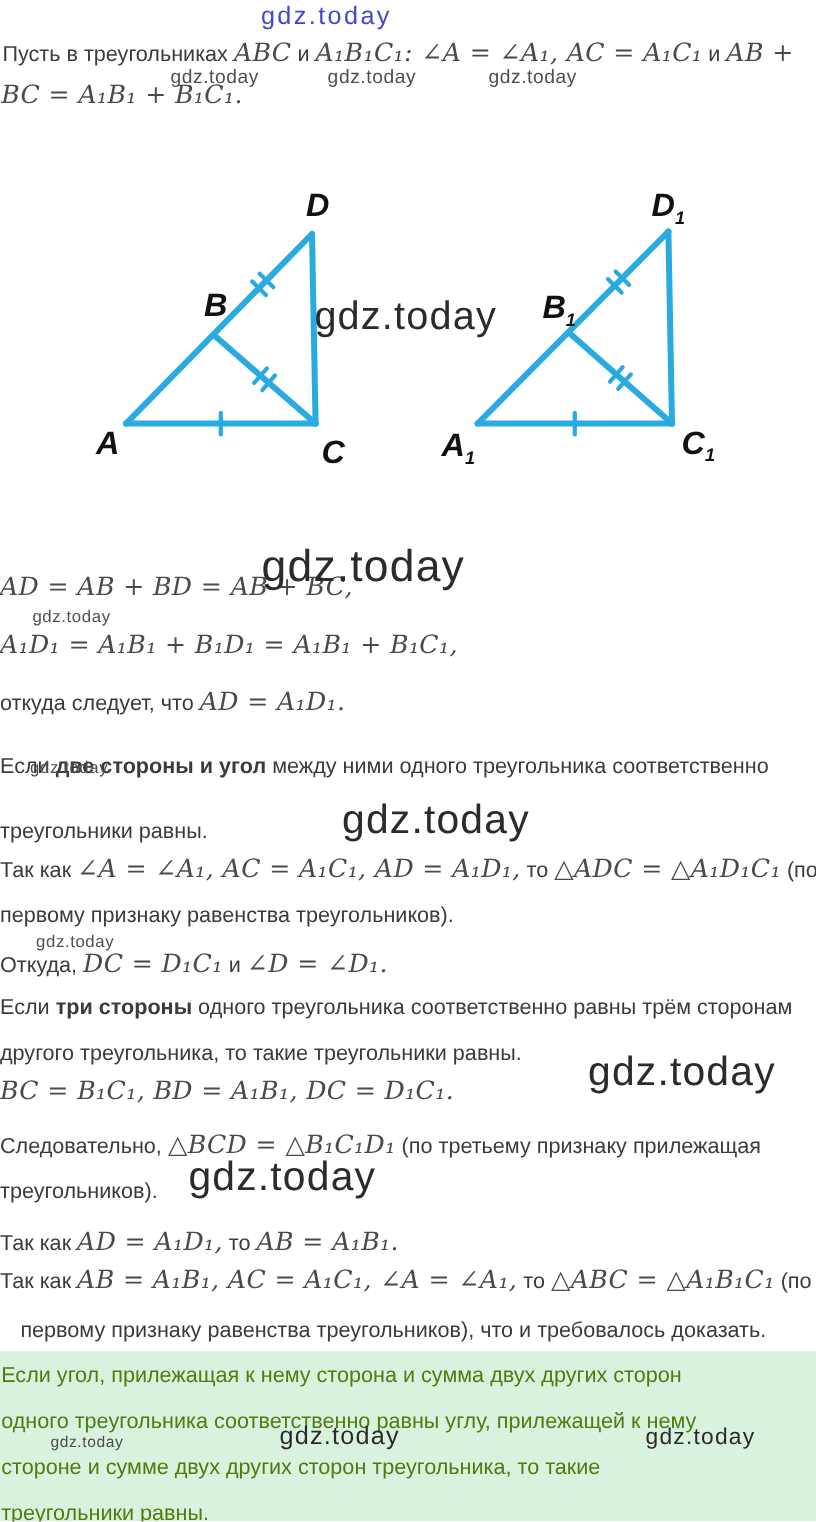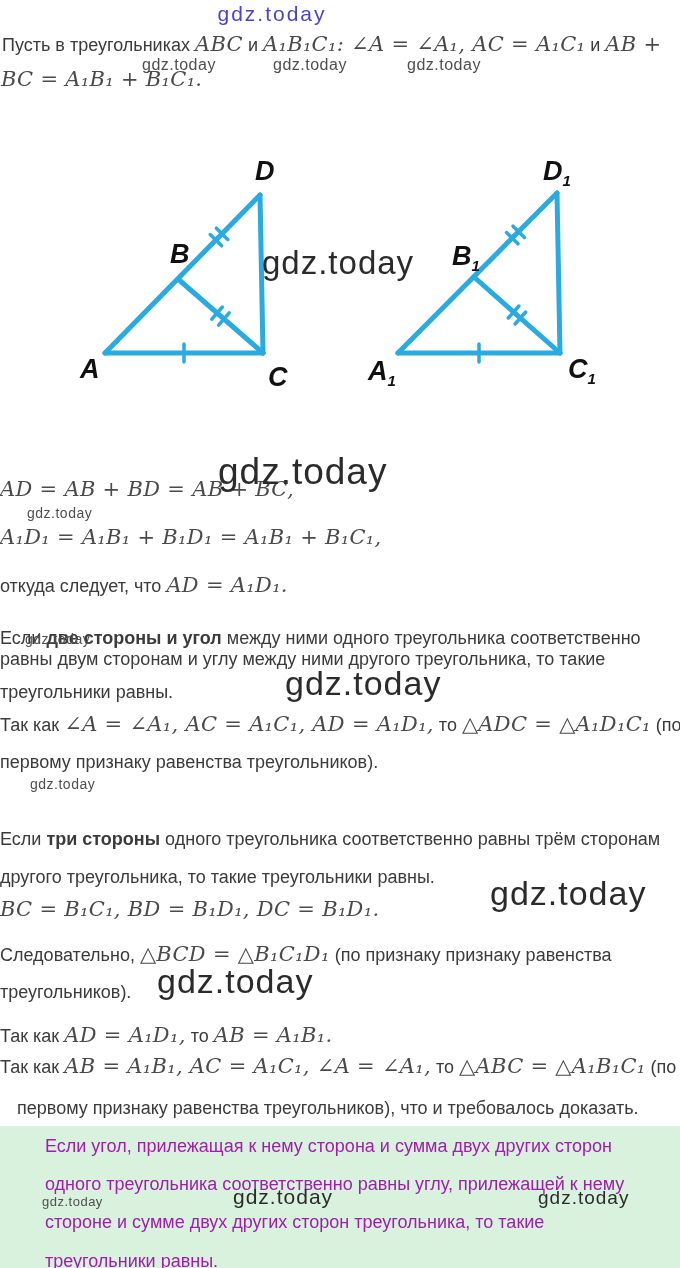--- a/index.html
+++ b/index.html
@@ -22,21 +22,21 @@
   .wm-gray{color:var(--wmGray);letter-spacing:0.5px;}
   .tri-svg{position:absolute;left:0;top:140px;}
   .tri-line{stroke:var(--accent);stroke-width:5;stroke-linecap:round;fill:none;}
   .tri-tick{stroke:var(--accent);stroke-width:3.5;stroke-linecap:round;fill:none;}
   .vlabel{position:absolute;font-family:"Liberation Sans",sans-serif;
           font-weight:700;font-style:italic;font-size:27px;color:var(--label);
           line-height:1;white-space:nowrap;}
   .vlabel sub{font-size:15px;line-height:1;}
   .green-block{position:absolute;left:0;top:1126px;width:680px;height:142px;
                background:var(--green);}
-  .green-block .line{color:#a21caf;margin-left:44px;}
+  .green-block .line{color:#4d7c0f;}
 </style>
 </head>
 <body>
 
 <div class="page">
 
   <div class="wm wm-blue" style="left:50%;transform:translateX(-50%);top:3px;font-size:21px;">gdz.today</div>
 
   <div class="line" style="left:2px;top:31px;"><span class="seg-t">Пусть в треугольниках </span><span class="seg-m">ABC</span><span class="seg-t"> и </span><span class="seg-m">A₁B₁C₁: ∠A = ∠A₁, AC = A₁C₁</span><span class="seg-t"> и </span><span class="seg-m">AB +</span></div>
   <div class="wm wm-gray" style="left:142px;top:57px;font-size:16px;">gdz.today</div>
@@ -80,31 +80,31 @@
 
   <div class="wm" style="left:262px;top:246px;font-size:33px;">gdz.today</div>
 
   <div class="line" style="left:0;top:476px;"><span class="seg-m">AD = AB + BD = AB + BC,</span></div>
   <div class="wm" style="left:218px;top:453px;font-size:37px;">gdz.today</div>
   <div class="wm wm-gray" style="left:27px;top:506px;font-size:14px;">gdz.today</div>
   <div class="line" style="left:0;top:524px;"><span class="seg-m">A₁D₁ = A₁B₁ + B₁D₁ = A₁B₁ + B₁C₁,</span></div>
   <div class="line" style="left:0;top:572px;"><span class="seg-t">откуда следует, что </span><span class="seg-m">AD = A₁D₁.</span></div>
   <div class="line" style="left:0;top:607px;margin-top:20px;"><span class="seg-t">Если </span><span class="seg-b">две стороны и угол</span><span class="seg-t"> между ними одного треугольника соответственно</span></div>
   <div class="wm wm-gray" style="left:25px;top:632px;font-size:14px;">gdz.today</div>
-  <div class="line" style="left:0;top:648px;"><span class="seg-t">равны двум сторонам и углу между ними другого треугольника, то такие</span></div>
   <div class="line" style="left:0;top:681px;"><span class="seg-t">треугольники равны.</span></div>
   <div class="wm" style="left:285px;top:666px;font-size:34px;">gdz.today</div>
   <div class="line" style="left:0;top:711px;"><span class="seg-t">Так как </span><span class="seg-m">∠A = ∠A₁, AC = A₁C₁, AD = A₁D₁,</span><span class="seg-t"> то </span><span class="seg-m">△ADC = △A₁D₁C₁</span><span class="seg-t"> (по</span></div>
   <div class="line" style="left:0;top:751px;"><span class="seg-t">первому признаку равенства треугольников).</span></div>
   <div class="wm wm-gray" style="left:30px;top:777px;font-size:14px;">gdz.today</div>
+  <div class="line" style="left:0;top:790px;"><span class="seg-t">Откуда, </span><span class="seg-m">DC = D₁C₁</span><span class="seg-t"> и </span><span class="seg-m">∠D = ∠D₁.</span></div>
   <div class="line" style="left:0;top:828px;"><span class="seg-t">Если </span><span class="seg-b">три стороны</span><span class="seg-t"> одного треугольника соответственно равны трём сторонам</span></div>
   <div class="line" style="left:0;top:866px;"><span class="seg-t">другого треугольника, то такие треугольники равны.</span></div>
   <div class="wm" style="left:490px;top:876px;font-size:34px;">gdz.today</div>
-  <div class="line" style="left:0;top:896px;"><span class="seg-m">BC = B₁C₁, BD = B₁D₁, DC = B₁D₁.</span></div>
-  <div class="line" style="left:0;top:941px;"><span class="seg-t">Следовательно, </span><span class="seg-m">△BCD = △B₁C₁D₁</span><span class="seg-t"> (по признаку признаку равенства</span></div>
+  <div class="line" style="left:0;top:896px;"><span class="seg-m">BC = B₁C₁, BD = A₁B₁, DC = D₁C₁.</span></div>
+  <div class="line" style="left:0;top:941px;"><span class="seg-t">Следовательно, </span><span class="seg-m">△BCD = △B₁C₁D₁</span><span class="seg-t"> (по третьему признаку прилежащая</span></div>
   <div class="line" style="left:0;top:981px;"><span class="seg-t">треугольников).</span></div>
   <div class="wm" style="left:157px;top:964px;font-size:34px;">gdz.today</div>
   <div class="line" style="left:0;top:1022px;"><span class="seg-t">Так как </span><span class="seg-m">AD = A₁D₁,</span><span class="seg-t"> то </span><span class="seg-m">AB = A₁B₁.</span></div>
   <div class="line" style="left:0;top:1053px;"><span class="seg-t">Так как </span><span class="seg-m">AB = A₁B₁, AC = A₁C₁, ∠A = ∠A₁,</span><span class="seg-t"> то </span><span class="seg-m">△ABC = △A₁B₁C₁</span><span class="seg-t"> (по</span></div>
   <div class="line" style="left:0;top:1097px;margin-left:17px;"><span class="seg-t">первому признаку равенства треугольников), что и требовалось доказать.</span></div>
 
   <div class="green-block">
     <div class="line" style="left:1px;top:9px;"><span class="seg-t">Если угол, прилежащая к нему сторона и сумма двух других сторон</span></div>
     <div class="line" style="left:1px;top:47px;"><span class="seg-t">одного треугольника соответственно равны углу, прилежащей к нему</span></div>
     <div class="wm wm-gray" style="left:42px;top:69px;font-size:13px;">gdz.today</div>

